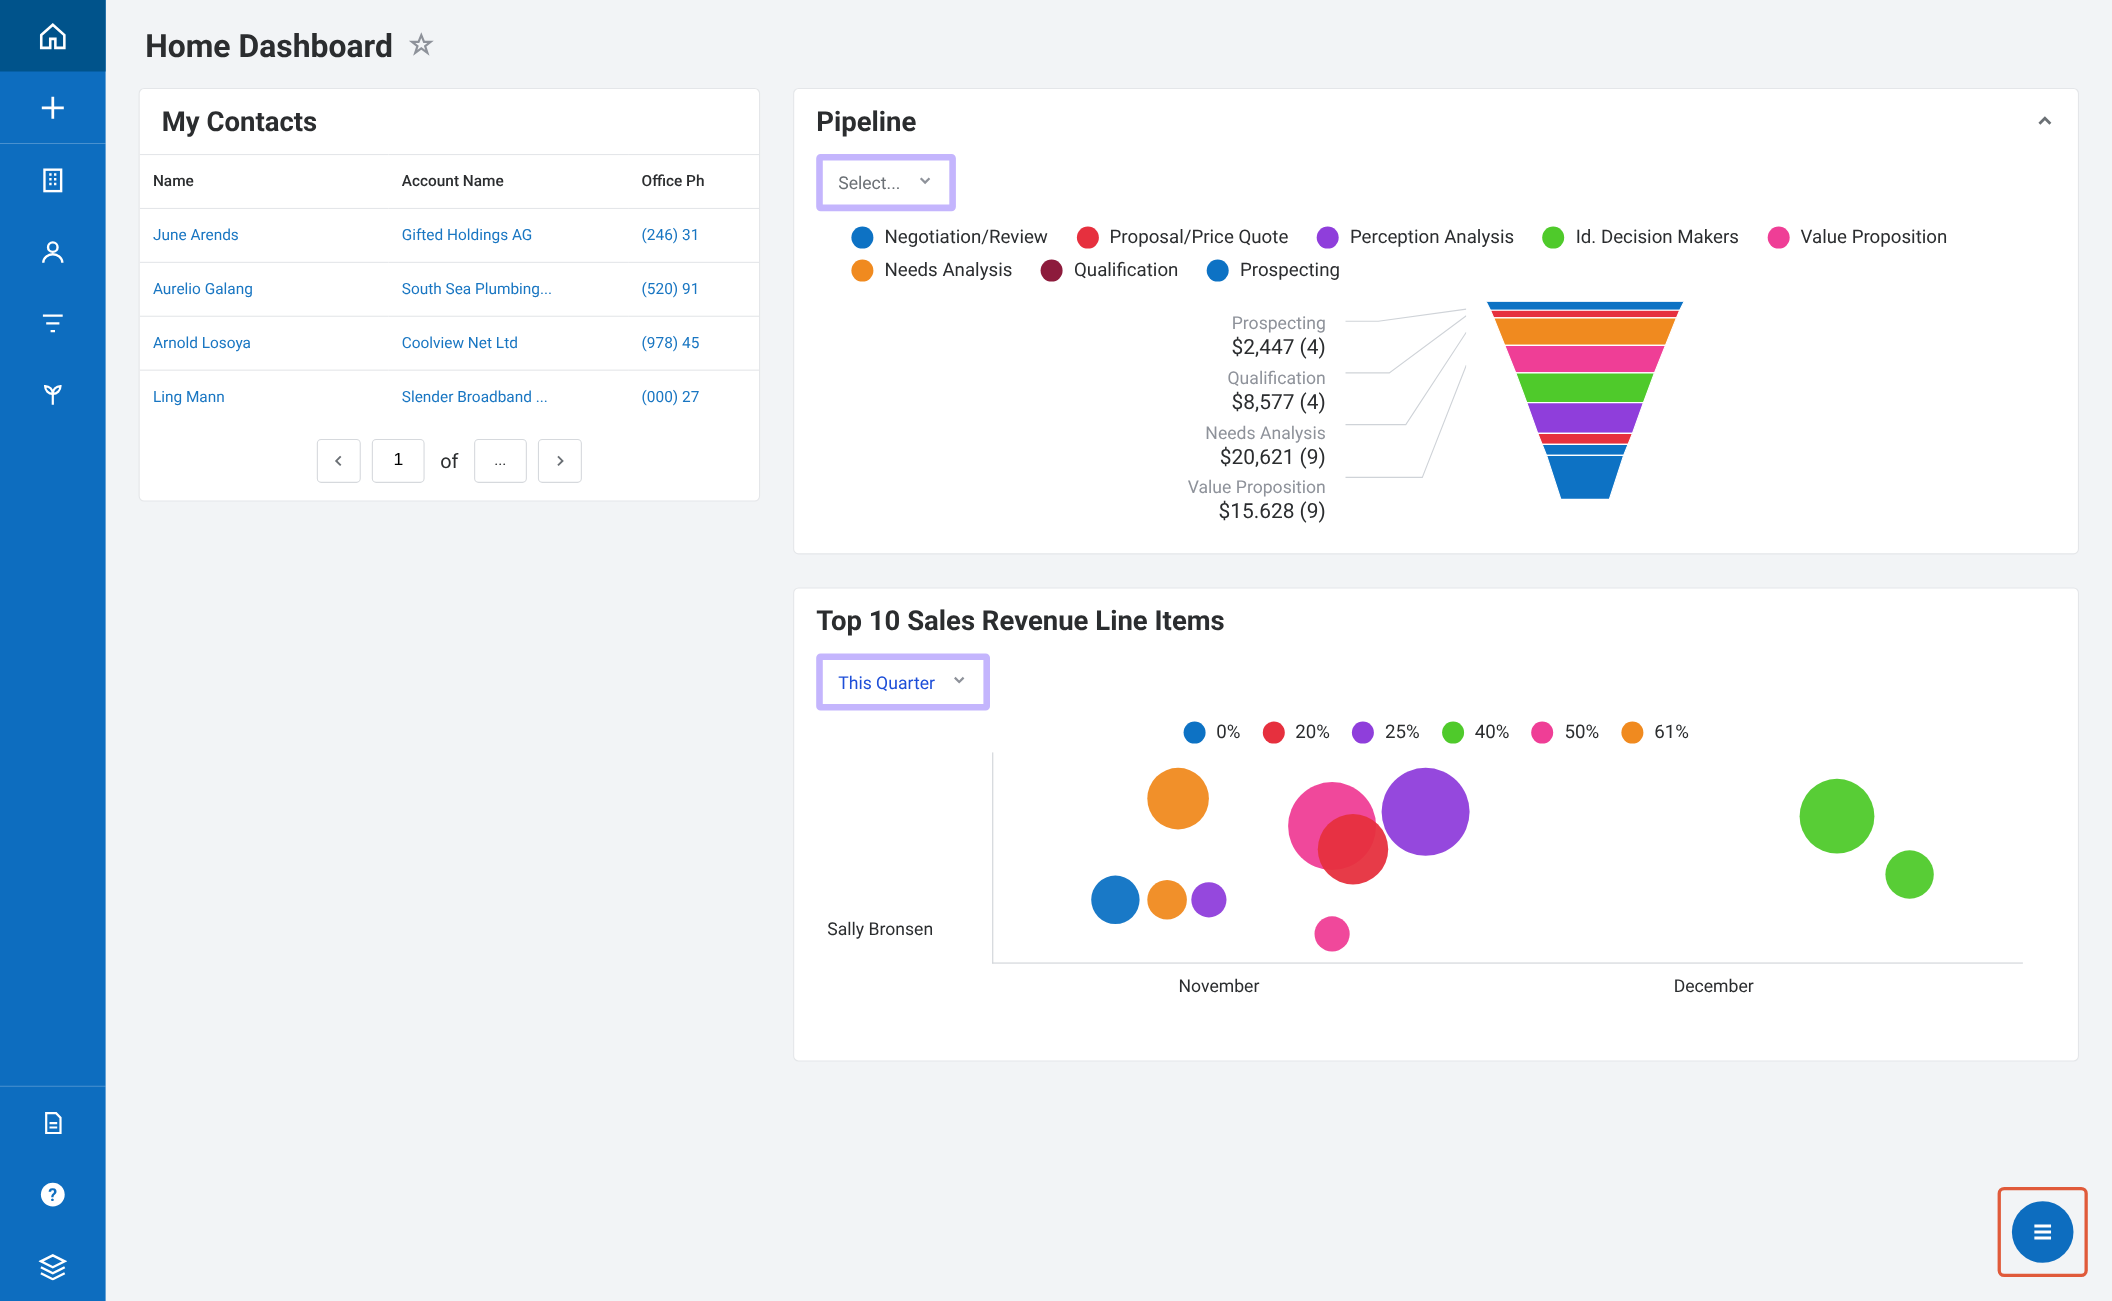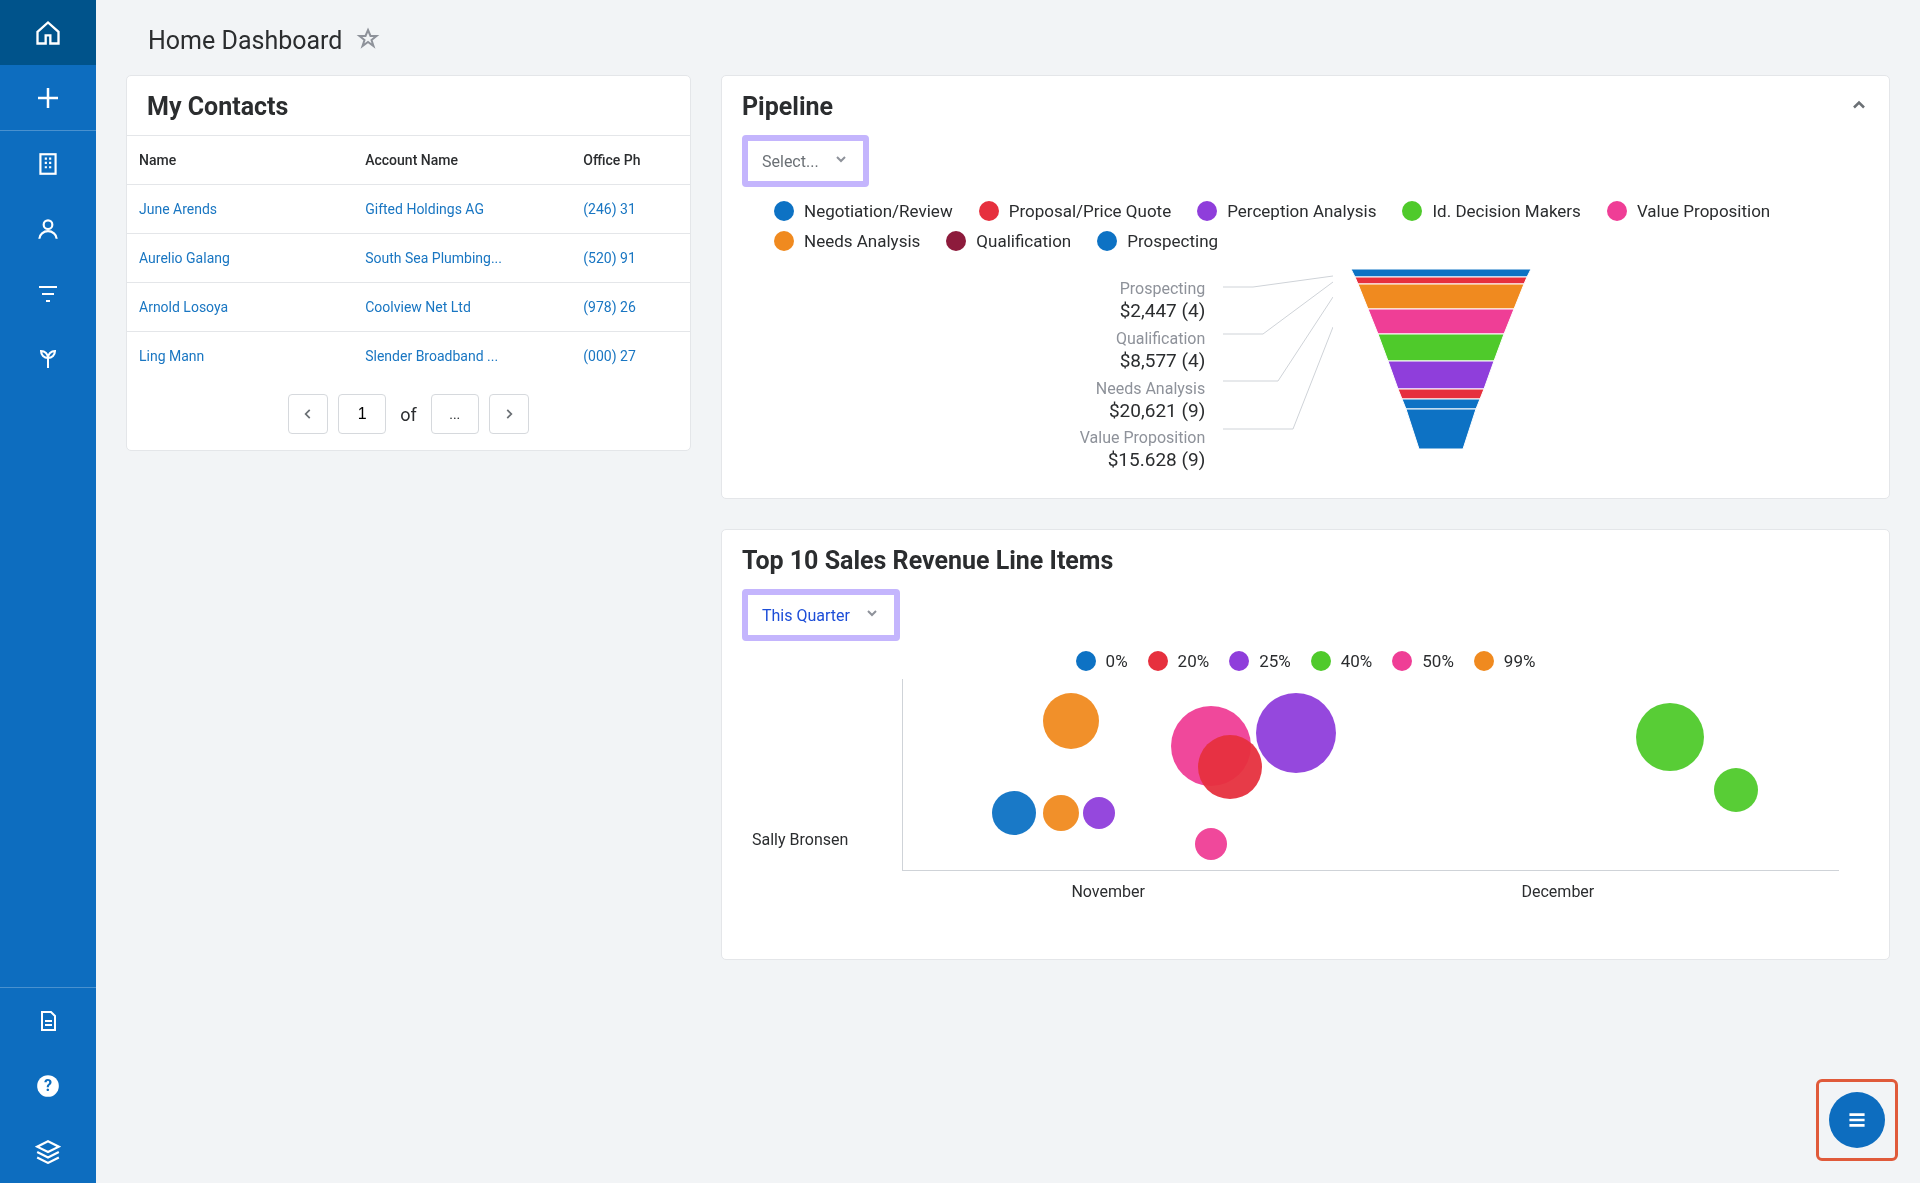--- a/index.html
+++ b/index.html
@@ -48,24 +48,23 @@
   overflow: hidden;
 }
 .page-header {
   display: flex;
   align-items: center;
   gap: 14px;
   margin-bottom: 20px;
   padding-left: 6px;
 }
 .page-title {
-  font-size: 25px;
-  font-weight: 400;
-  color: #2b2d2f;
-  margin-left: 16px;
+  font-size: 29px;
+  font-weight: 700;
+  color: #2b2d2f;
 }
 .star-icon { color: #8e929a; cursor: pointer; }
 
 .grid {
   display: grid;
   grid-template-columns: 565px 1fr;
   gap: 30px;
   align-items: start;
 }
 
@@ -365,21 +364,21 @@
               <td class="col-phone"><a href="#">(246) 31</a></td>
             </tr>
             <tr>
               <td class="col-name"><a href="#">Aurelio Galang</a></td>
               <td class="col-account"><a href="#">South Sea Plumbing...</a></td>
               <td class="col-phone"><a href="#">(520) 91</a></td>
             </tr>
             <tr>
               <td class="col-name"><a href="#">Arnold Losoya</a></td>
               <td class="col-account"><a href="#">Coolview Net Ltd</a></td>
-              <td class="col-phone"><a href="#">(978) 26</a></td>
+              <td class="col-phone"><a href="#">(978) 45</a></td>
             </tr>
             <tr>
               <td class="col-name row-fade"><a href="#">Ling Mann</a></td>
               <td class="col-account row-fade"><a href="#">Slender Broadband ...</a></td>
               <td class="col-phone row-fade"><a href="#">(000) 27</a></td>
             </tr>
           </tbody>
         </table>
         <div class="pager">
           <div class="page-btn">
@@ -528,21 +527,21 @@
               <span class="legend-item">
                   <span class="swatch" style="background:#4fca2b"></span>
                   <span>40%</span>
                 </span>
               <span class="legend-item">
                   <span class="swatch" style="background:#ef3e96"></span>
                   <span>50%</span>
                 </span>
               <span class="legend-item">
                   <span class="swatch" style="background:#f08a1f"></span>
-                  <span>99%</span>
+                  <span>61%</span>
                 </span>
             </div>
 
             <div class="bubble-chart">
               <div class="y-axis-label">Sally Bronsen</div>
               <div class="plot-area">
                 <div class="plot-axis-y"></div>
                 <div class="plot-axis-x"></div>
                 <div class="xlabel" style="left:22%;">November</div>
                 <div class="xlabel" style="left:70%;">December</div>

